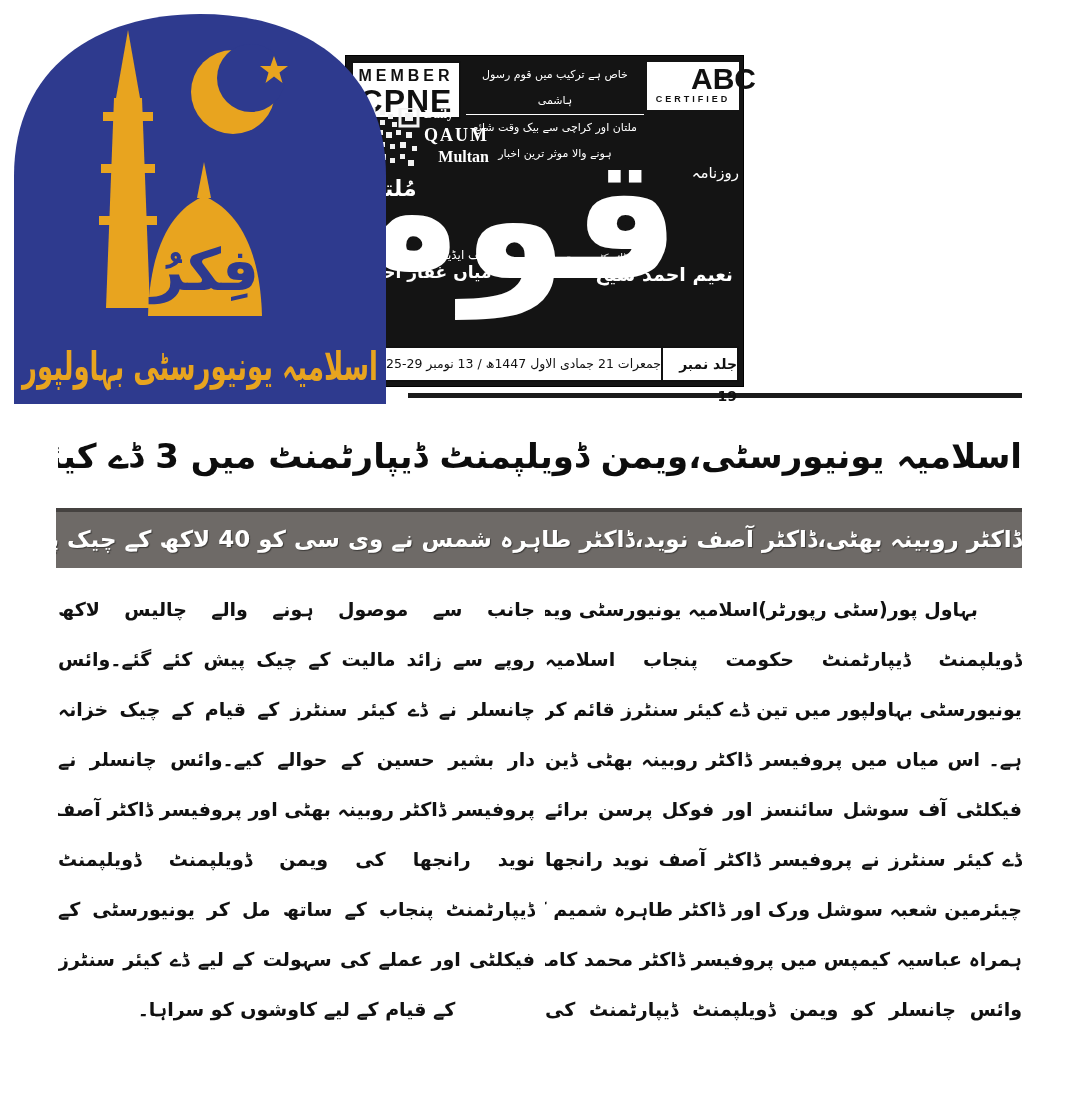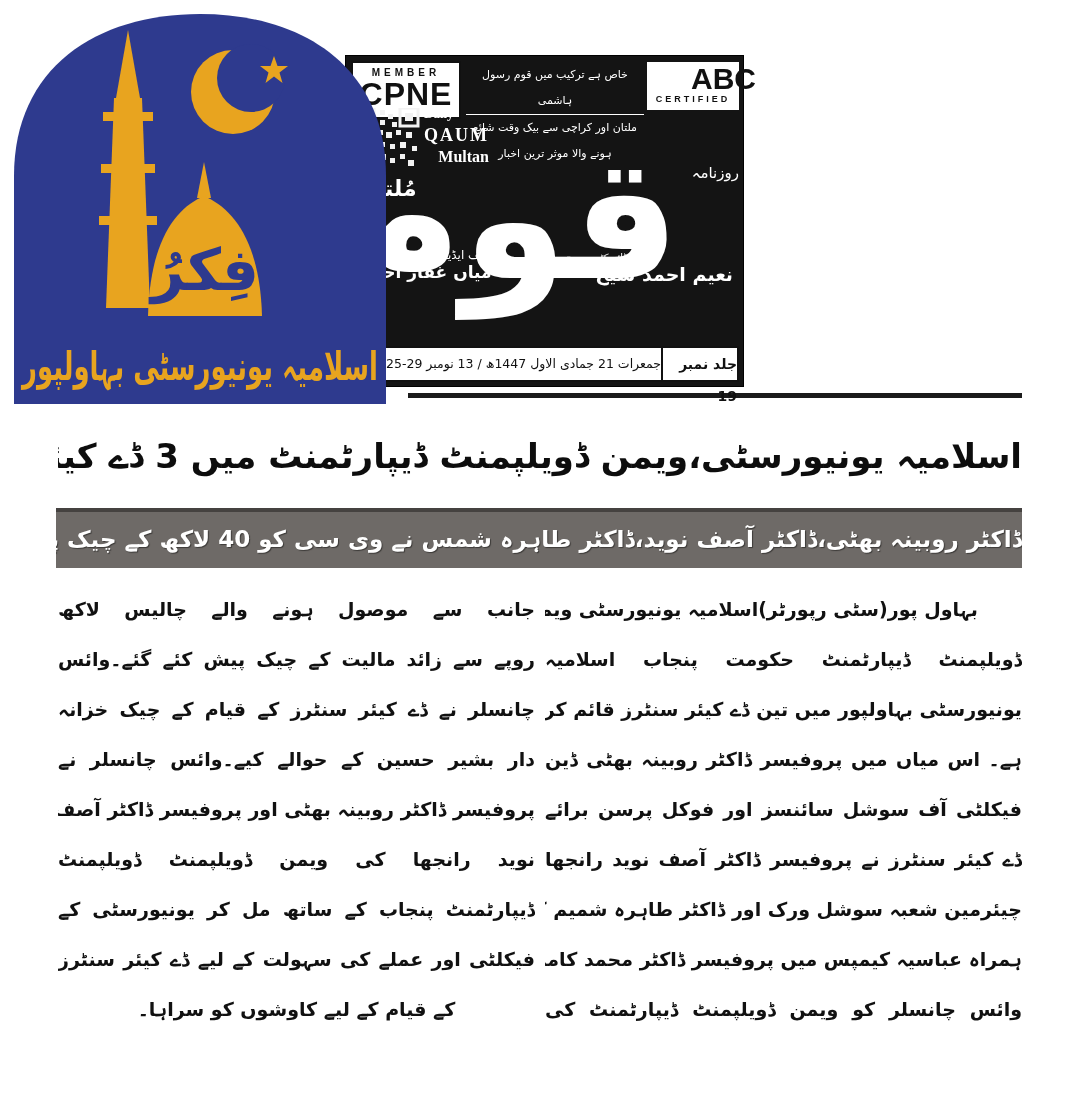--- a/index.html
+++ b/index.html
@@ -11,21 +11,21 @@
   
   .masthead{
     left:345px;top:55px;width:397px;height:330px;
     background:#141414;border:1px solid #000;z-index:1;color:#fff;
   }
   .member-box{
     position:absolute;left:5px;top:5px;width:110px;height:58px;
     background:#fff;color:#111;text-align:center;border:2px solid #111;
     box-sizing:border-box;font-family:"Liberation Sans",sans-serif;
   }
-  .member-box .member{font-size:10px;font-weight:bold;letter-spacing:4px;margin-top:4px;}
+  .member-box .member{font-size:16px;font-weight:bold;letter-spacing:4px;margin-top:4px;}
   .member-box .cpne{font-size:32px;font-weight:bold;letter-spacing:1px;line-height:32px;}
   .slogan{
     position:absolute;left:120px;top:6px;width:178px;direction:rtl;text-align:center;
     font-size:11px;line-height:26px;color:#fff;
   }
   .slogan .l1{border-bottom:1px solid #fff;}
   .abc-box{
     position:absolute;right:4px;top:6px;width:92px;height:48px;background:#fff;color:#111;
     text-align:center;font-family:"Liberation Sans",sans-serif;
   }

